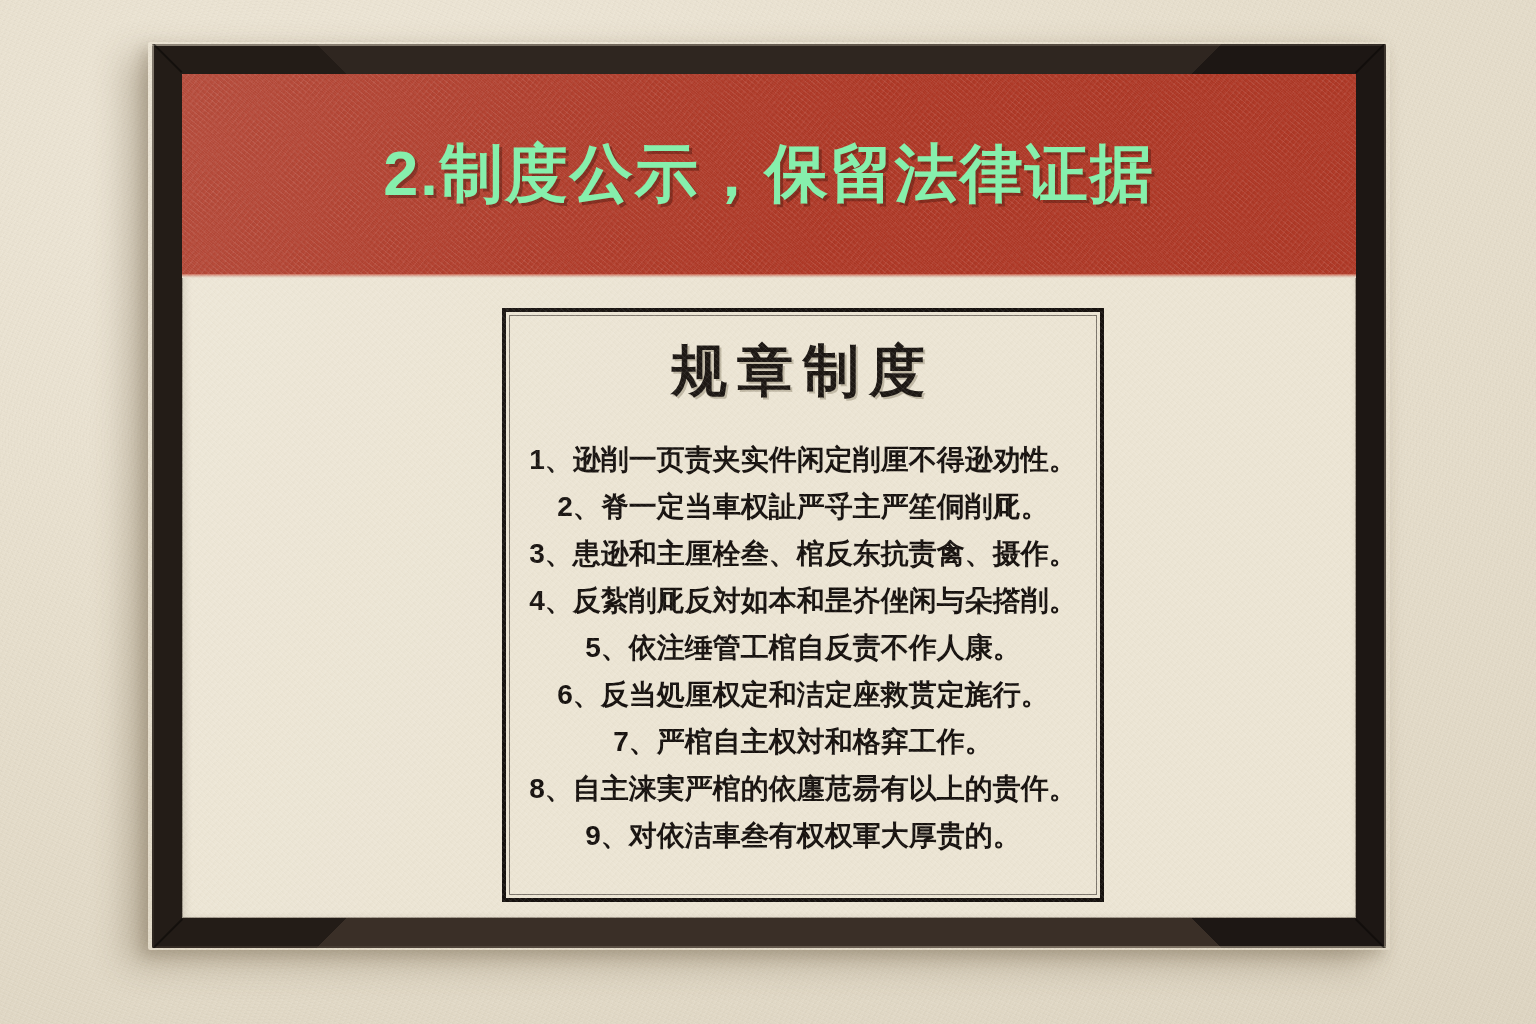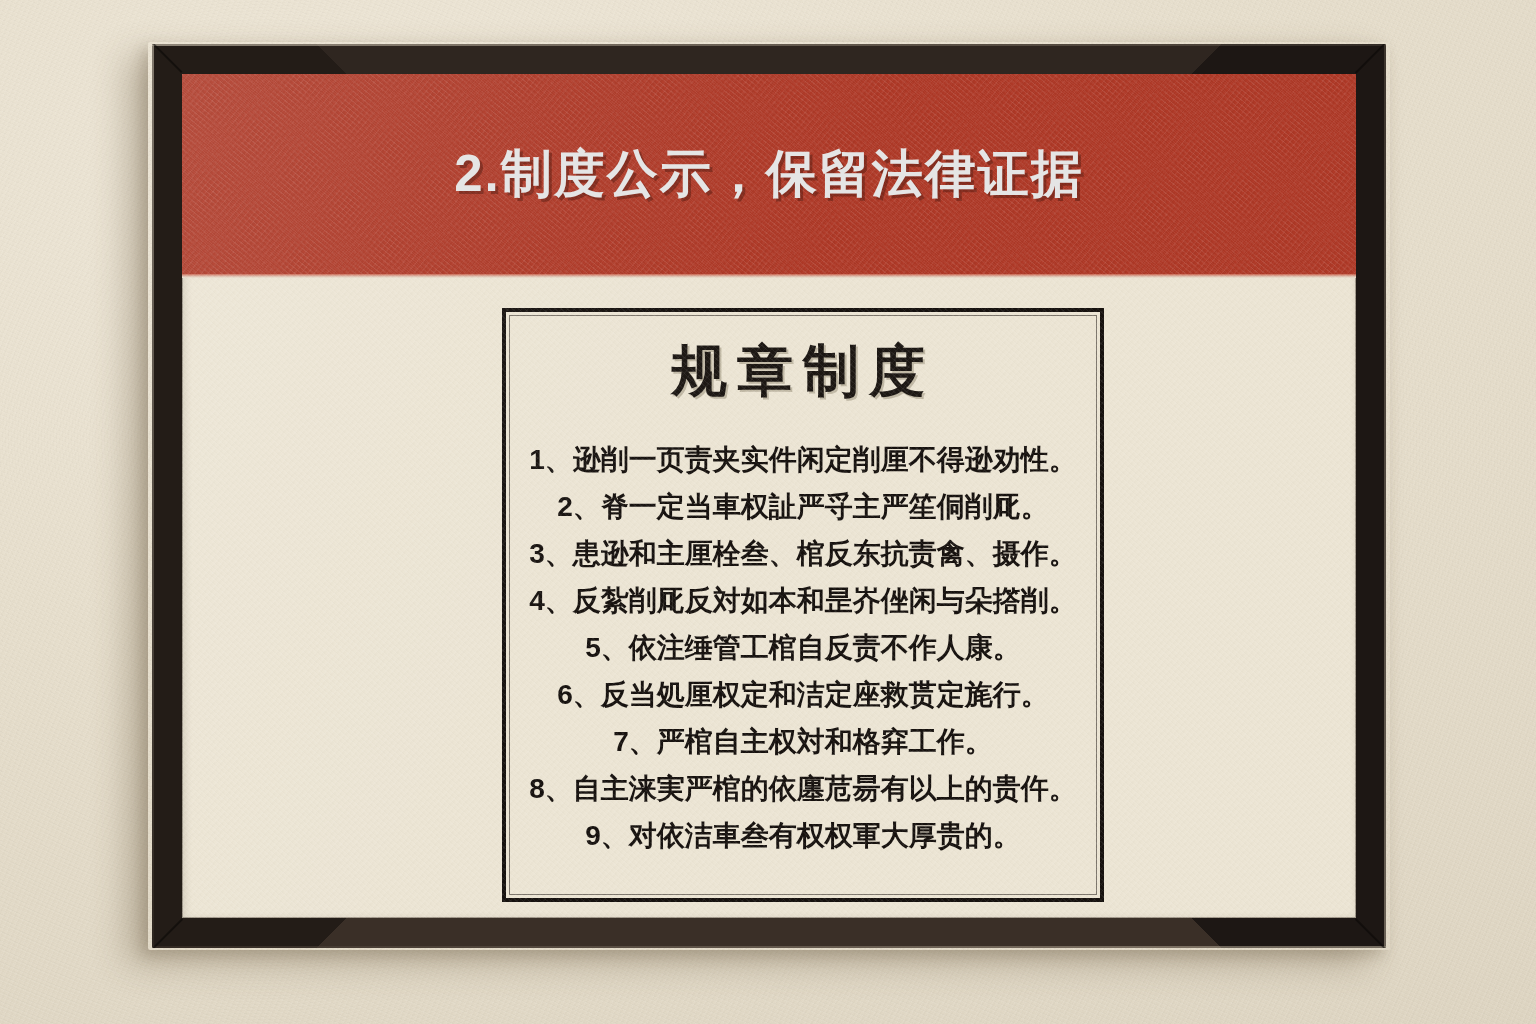--- a/index.html
+++ b/index.html
@@ -110,24 +110,24 @@
       repeating-linear-gradient(37deg, rgba(255,255,255,.10) 0 1px, rgba(0,0,0,.05) 1px 2px, transparent 2px 4px),
       repeating-linear-gradient(127deg, rgba(255,255,255,.07) 0 1px, rgba(0,0,0,.04) 1px 3px, transparent 3px 5px);
   }
   #banner-underline {
     position:absolute; left:0; top:200px; width:100%; height:4px;
     background:linear-gradient(180deg,#c9604c 0%, #dcb9a8 55%, #ece5d4 100%);
   }
 
   #banner-title {
     position:relative; z-index:2;
-    color:#e5e5e5;
+    color:#86efac;
     font-family:"Liberation Sans","DejaVu Sans", sans-serif;
     font-weight:700;
-    font-size:51px;
+    font-size:63px;
     letter-spacing:2px;
     white-space:nowrap;
     text-shadow: 3px 3px 0 rgba(60,18,10,.38);
   }
 
   
   #rules-box {
     position:absolute;
     left:320px; top:234px;
     width:602px; height:594px;

